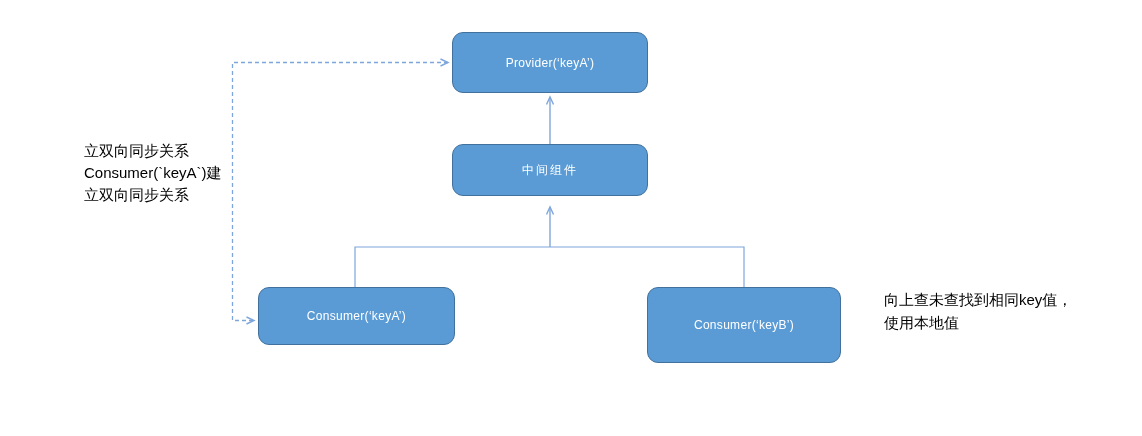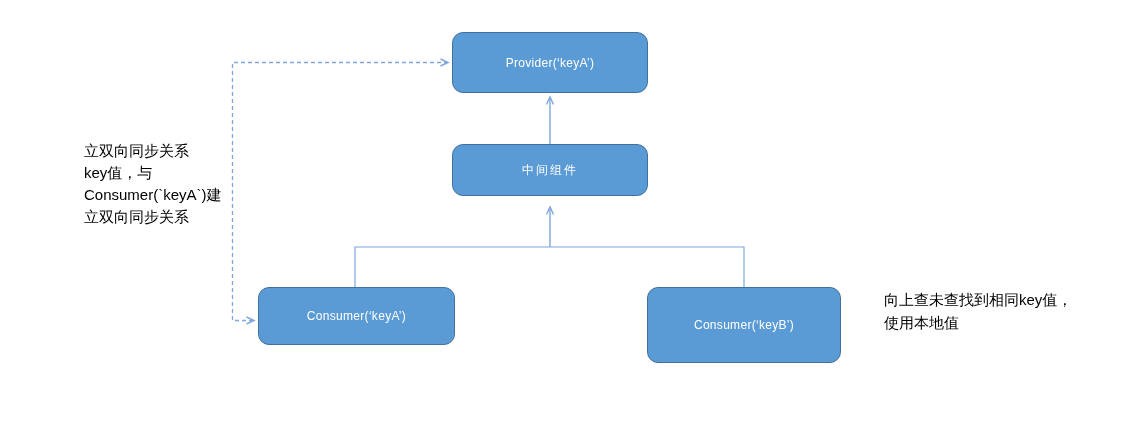--- a/index.html
+++ b/index.html
@@ -51,21 +51,20 @@
   <div class="node" id="node-provider">Provider(‘keyA’)</div>
 
   <div class="node" id="node-middle">中间组件</div>
 
   <div class="node" id="node-consumerA">Consumer(‘keyA’)</div>
 
   <div class="node" id="node-consumerB">Consumer(‘keyB’)</div>
 
   <div class="annotation" id="annotation-left">
     <div>立双向同步关系</div>
-    <div>key值，与</div>
     <div>Consumer(`keyA`)建</div>
     <div>立双向同步关系</div>
   </div>
 
   <div class="annotation" id="annotation-right">
     <div>向上查未查找到相同key值，</div>
     <div>使用本地值</div>
   </div>
 
 </div>

